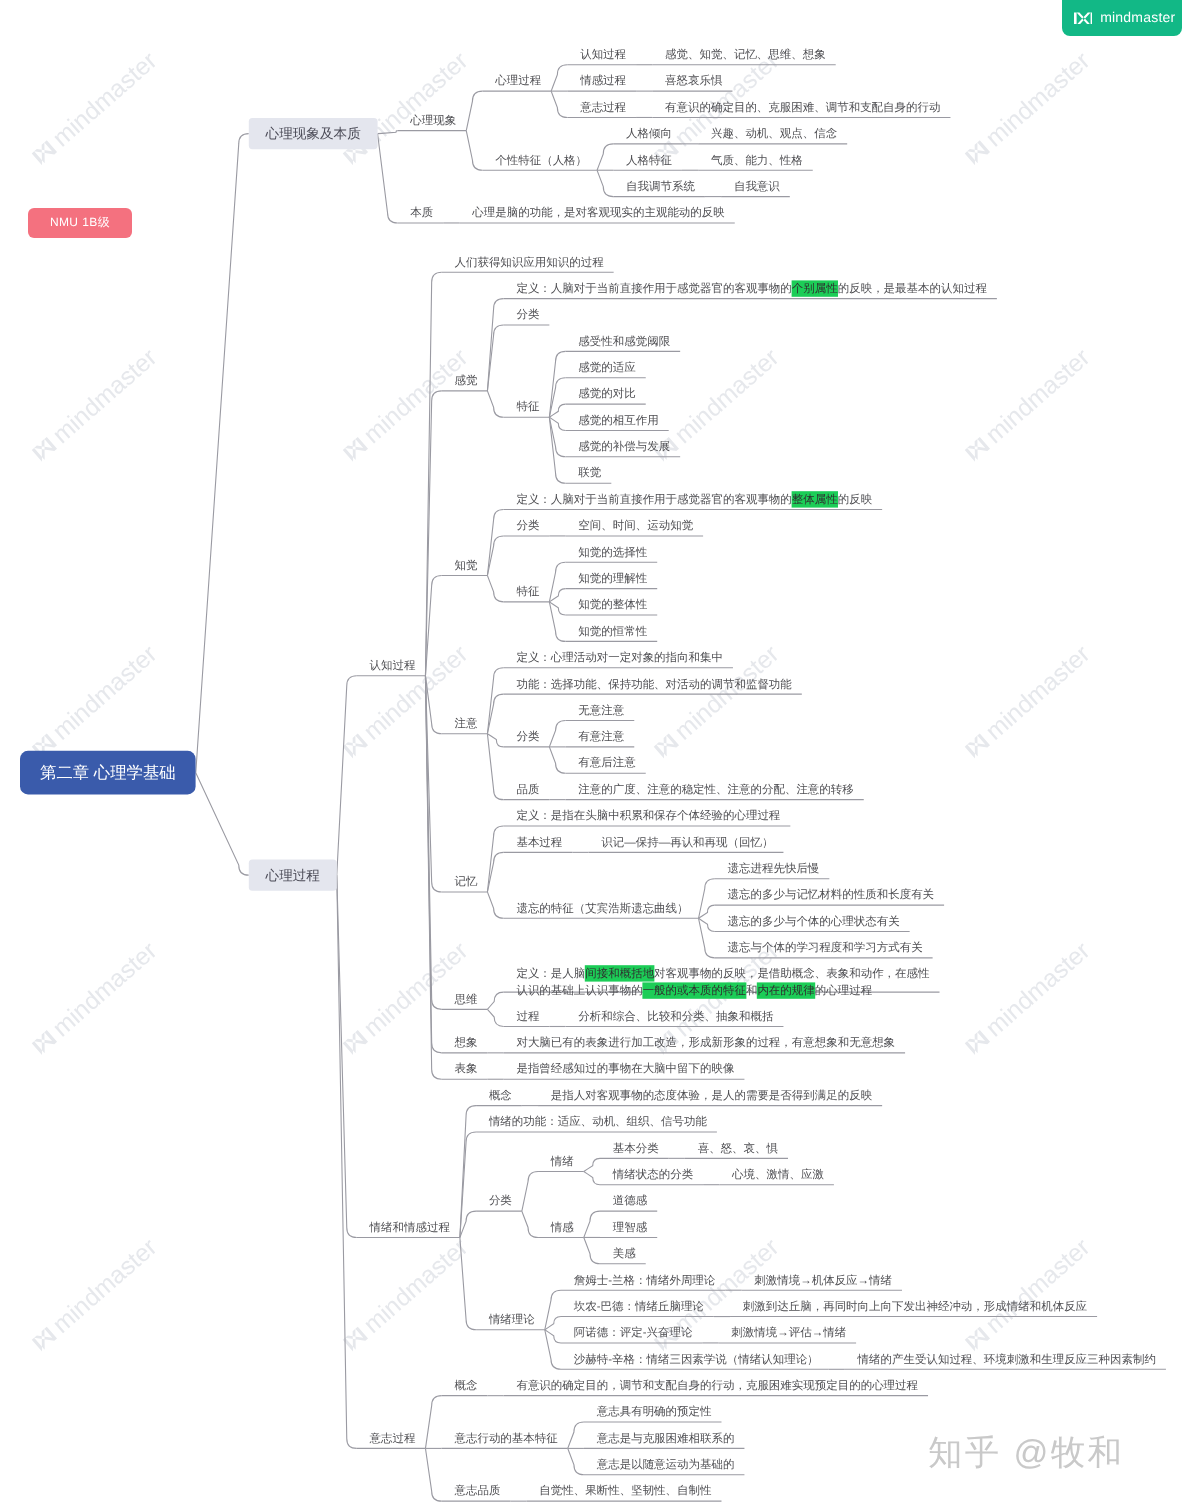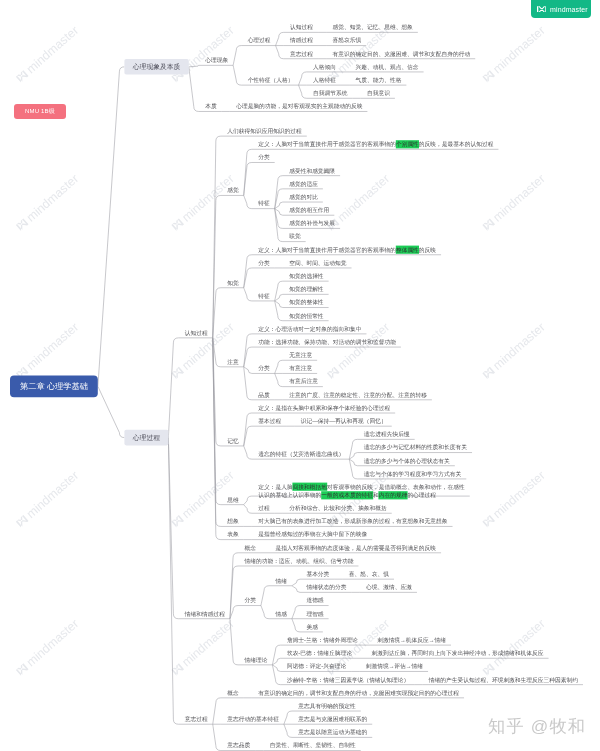--- a/index.html
+++ b/index.html
@@ -14,21 +14,21 @@
      padding:30px 50px 29px;line-height:50px;}
   .node.lv1{background:#e4e6ee;border-radius:9px;font-size:34px;color:#4b4b57;
      padding:21px 42px 20px;letter-spacing:0;line-height:37px;}
   .hl{background:#1ccd57;color:#2f2f2f;padding:4px 1px 5px;margin:0 -1px;}
   #mm{position:absolute;left:531px;top:-4px;width:60px;height:22px;background:#12b886;border-radius:4px;color:#fff;
      font-size:7px;display:flex;align-items:center;padding:0 0 0 5.5px;letter-spacing:.1px;z-index:4;
      box-sizing:border-box;padding-top:4px;}
   #mm .mmico{margin-right:4px;display:block;}
   #nmu{position:absolute;left:14px;top:104px;width:52px;height:15.4px;background:#f4717f;border-radius:3px;
      color:#fff;font-size:6px;display:flex;align-items:center;justify-content:center;letter-spacing:.2px;z-index:3;}
-  #zhihu{position:absolute;left:488px;top:714px;color:#c9c9c9;font-size:17.2px;letter-spacing:1.2px;z-index:3;}
+  #zhihu{position:absolute;left:464px;top:714px;color:#c9c9c9;font-size:17.2px;letter-spacing:1.2px;z-index:3;}
 </style>
 </head>
 <body>
 
 <div id="page">
   <svg id="wmlayer" viewBox="0 0 600 751">
       <g fill="#e6e8ec">
         <g transform="translate(-134.50,-65.70) rotate(-41.2)">
           <path d="M0,-7.8 H1.6 V0 H0 Z M8.4,-7.8 H10 V0 H8.4 Z M1.6,-7.8 L3.4,-7.8 L10,0 L8.2,0 Z M8.4,-7.8 L6.6,-7.8 L0,0 L1.8,0 Z"></path>
           <text x="13.2" y="0" font-size="12.3" font-family="&quot;Liberation Sans&quot;,sans-serif">mindmaster</text>

